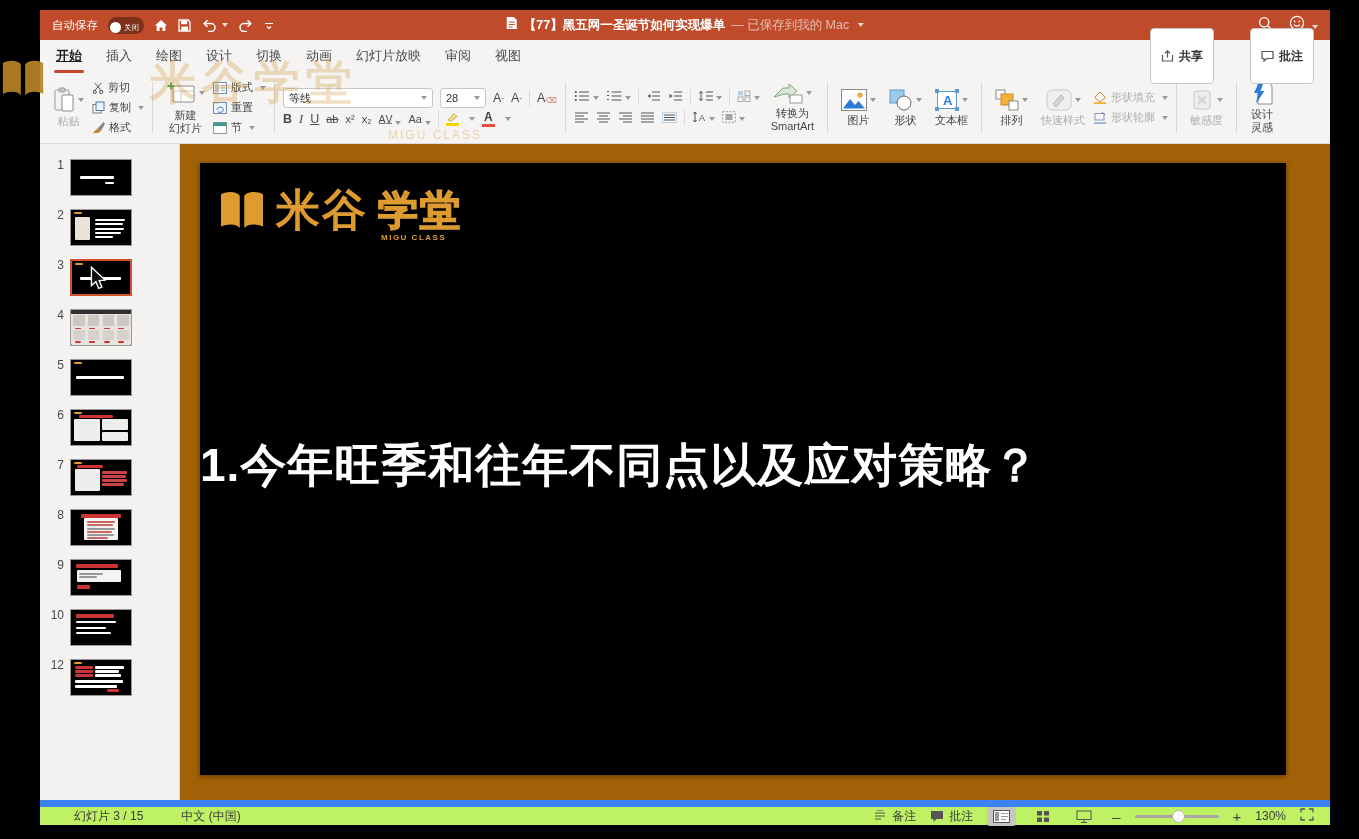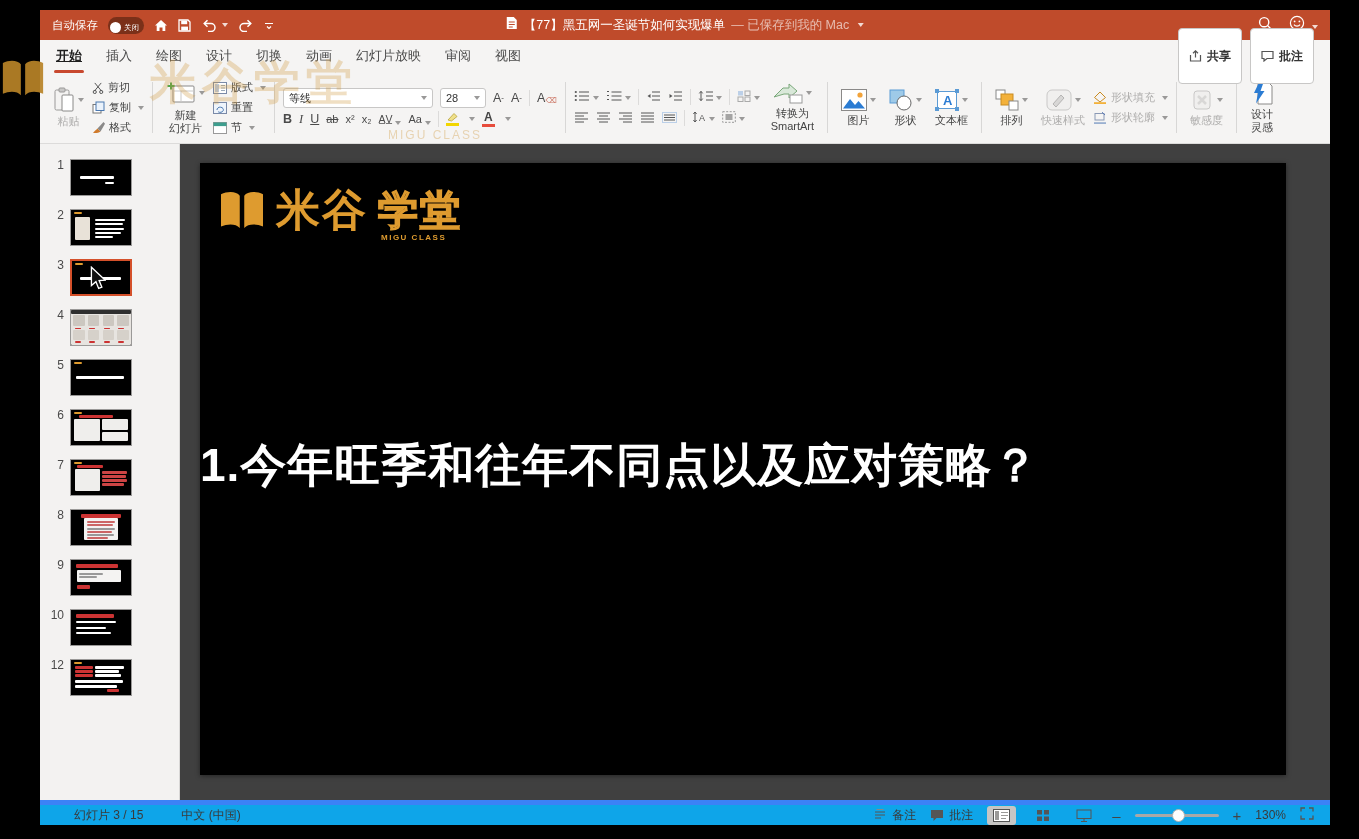--- a/index.html
+++ b/index.html
@@ -12,38 +12,38 @@
   .titlebar{height:30px;background:#bf4b2b;display:flex;align-items:center;color:#fff;
     padding:0 12px;position:relative;flex:0 0 auto;}
   .tb-left{display:flex;align-items:center;gap:10px;}
   .autosave-label{font-size:11.5px;}
   .autosave-toggle{display:flex;align-items:flex-end;background:rgba(40,15,5,.45);border-radius:9px;
     height:15px;padding:1px 5px 1px 2px;gap:3px;cursor:default;}
   .autosave-toggle .knob{width:11px;height:11px;border-radius:50%;background:#fff;}
   .autosave-toggle em{font-style:normal;font-size:7.5px;color:#fff;}
   .tb-icon{display:inline-flex;align-items:center;gap:2px;}
   .tb-center{position:absolute;left:50%;transform:translateX(-50%);display:flex;align-items:center;gap:6px;white-space:nowrap;}
-  .doc-title{font-size:12.5px;font-weight:normal;}
+  .doc-title{font-size:12.5px;font-weight:bold;}
   .doc-status{font-size:12.5px;color:rgba(255,255,255,.62);}
   .tb-right{margin-left:auto;display:flex;align-items:center;gap:16px;}
   .chev{display:inline-block;width:0;height:0;border-left:3.5px solid transparent;
     border-right:3.5px solid transparent;border-top:4px solid #666;margin-left:3px;vertical-align:middle;}
   .chev.w{border-top-color:rgba(255,255,255,.8);}
   .chev.dim{border-top-color:#9a9998;}
 
   
   .tabrow{height:32px;display:flex;align-items:center;padding:0 16px;flex:0 0 auto;position:relative;}
   .tab-strip{display:flex;gap:24px;align-items:center;}
   .tab{font-size:13px;color:#4a4a4a;cursor:default;position:relative;white-space:nowrap;}
   .tab.active{color:#1f1f1f;font-weight:bold;text-decoration:underline;}
   .tab.active::after{content:"";position:absolute;left:-2px;right:-2px;bottom:-8px;height:3px;
     background:#c8482e;border-radius:2px;}
   .tab-actions{margin-left:auto;display:flex;gap:8px;}
   .pillbtn{display:flex;align-items:center;gap:5px;background:#fff;border:1px solid #c8c7c6;
-    border-radius:4px;height:22px;padding:16px 10px;font-size:12px;color:#333;font-weight:bold;}
+    border-radius:4px;height:22px;padding:16px 10px;font-size:12px;color:#333;font-weight:bold;margin-left:28px;}
 
   
   .ribbon{height:72px;display:flex;align-items:center;padding:2px 8px;gap:3px;flex:0 0 auto;
     border-bottom:1px solid #dcdbda;box-sizing:border-box;}
   .vsep{width:1px;align-self:stretch;background:#d8d7d6;margin:8px 5px;}
   .rbtn{display:flex;flex-direction:column;align-items:center;justify-content:center;
     font-size:11px;color:#444;gap:3px;padding:0 5px;text-align:center;line-height:1.15;}
   .rbtn .iconrow{display:flex;align-items:center;}
   .rcol{display:flex;flex-direction:column;justify-content:center;gap:3px;}
   .small-row{display:flex;align-items:center;gap:4px;font-size:11px;color:#444;height:17px;}
@@ -63,34 +63,34 @@
   .thumbpanel{width:140px;flex:0 0 auto;background:#f3f2f1;border-right:1px solid #d8d7d6;
     position:relative;padding-top:12px;box-sizing:border-box;overflow:hidden;}
   .thumb-item{height:50px;display:flex;align-items:flex-start;}
   .thumb-num{width:24px;text-align:right;font-size:12px;color:#4a4a4a;margin:2px 6px 0 0;}
   .mini{position:relative;width:62px;height:37px;background:#000;border:1px solid #9a9998;
     box-sizing:border-box;overflow:hidden;flex:0 0 auto;margin-top:3px;}
   .mini.selected{border:2px solid #d4502a;}
   .mini i{position:absolute;background:#fff;display:block;border-radius:1px;}
   .cursor{position:absolute;left:50px;top:122px;width:16px;height:24px;z-index:5;}
 
-  .editor{flex:1;background:#404040;position:relative;min-width:0;}
+  .editor{flex:1;background:#a16207;position:relative;min-width:0;}
   .canvas{position:absolute;left:20px;top:19px;width:1086px;height:612px;background:#000;
     box-shadow:0 1px 5px rgba(0,0,0,.45);}
   .slide-logo{position:absolute;left:18px;top:22px;display:flex;align-items:center;gap:10px;}
   .logo-main{font-size:44px;font-weight:900;color:#DE9B2F;letter-spacing:2px;line-height:1;}
   .logo-sub{position:relative;display:inline-block;font-size:40px;font-weight:800;line-height:1;
     color:rgba(222,155,47,.18);-webkit-text-stroke:1.5px #DE9B2F;letter-spacing:2px;}
   .logo-caption{position:absolute;left:3px;top:44px;font-size:8px;letter-spacing:1.5px;
     color:#DE9B2F;-webkit-text-stroke:0;white-space:nowrap;font-weight:bold;}
   .slide-title{position:absolute;left:0;right:0;top:272px;text-align:left;color:#fff;
     font-size:46px;font-weight:900;letter-spacing:1px;white-space:nowrap;}
 
   
-  .statusbar{height:25px;flex:0 0 auto;background:#0ea5e9;border-top:5px solid #3b82f6;
+  .statusbar{height:25px;flex:0 0 auto;background:#bef264;border-top:7px solid #3b82f6;
     display:flex;align-items:center;padding:0 16px;font-size:12px;color:#3a3a3a;gap:14px;box-sizing:border-box;}
   .sb-left{display:flex;gap:38px;padding-left:18px;}
   .sb-right{margin-left:auto;display:flex;align-items:center;gap:14px;}
   .sb-item{display:flex;align-items:center;gap:5px;}
   .viewbtn{display:flex;align-items:center;justify-content:center;padding:3px 6px;border-radius:3px;}
   .viewbtn.sel{background:#c6c5c4;}
   .track{width:84px;height:3px;background:#a9a8a7;border-radius:2px;position:relative;}
   .track .thumb{position:absolute;left:45%;top:-5px;width:13px;height:13px;border-radius:50%;
     background:#fdfdfd;border:1px solid #b3b2b1;box-sizing:border-box;}
   .zoomsym{font-size:15px;color:#444;line-height:1;}

